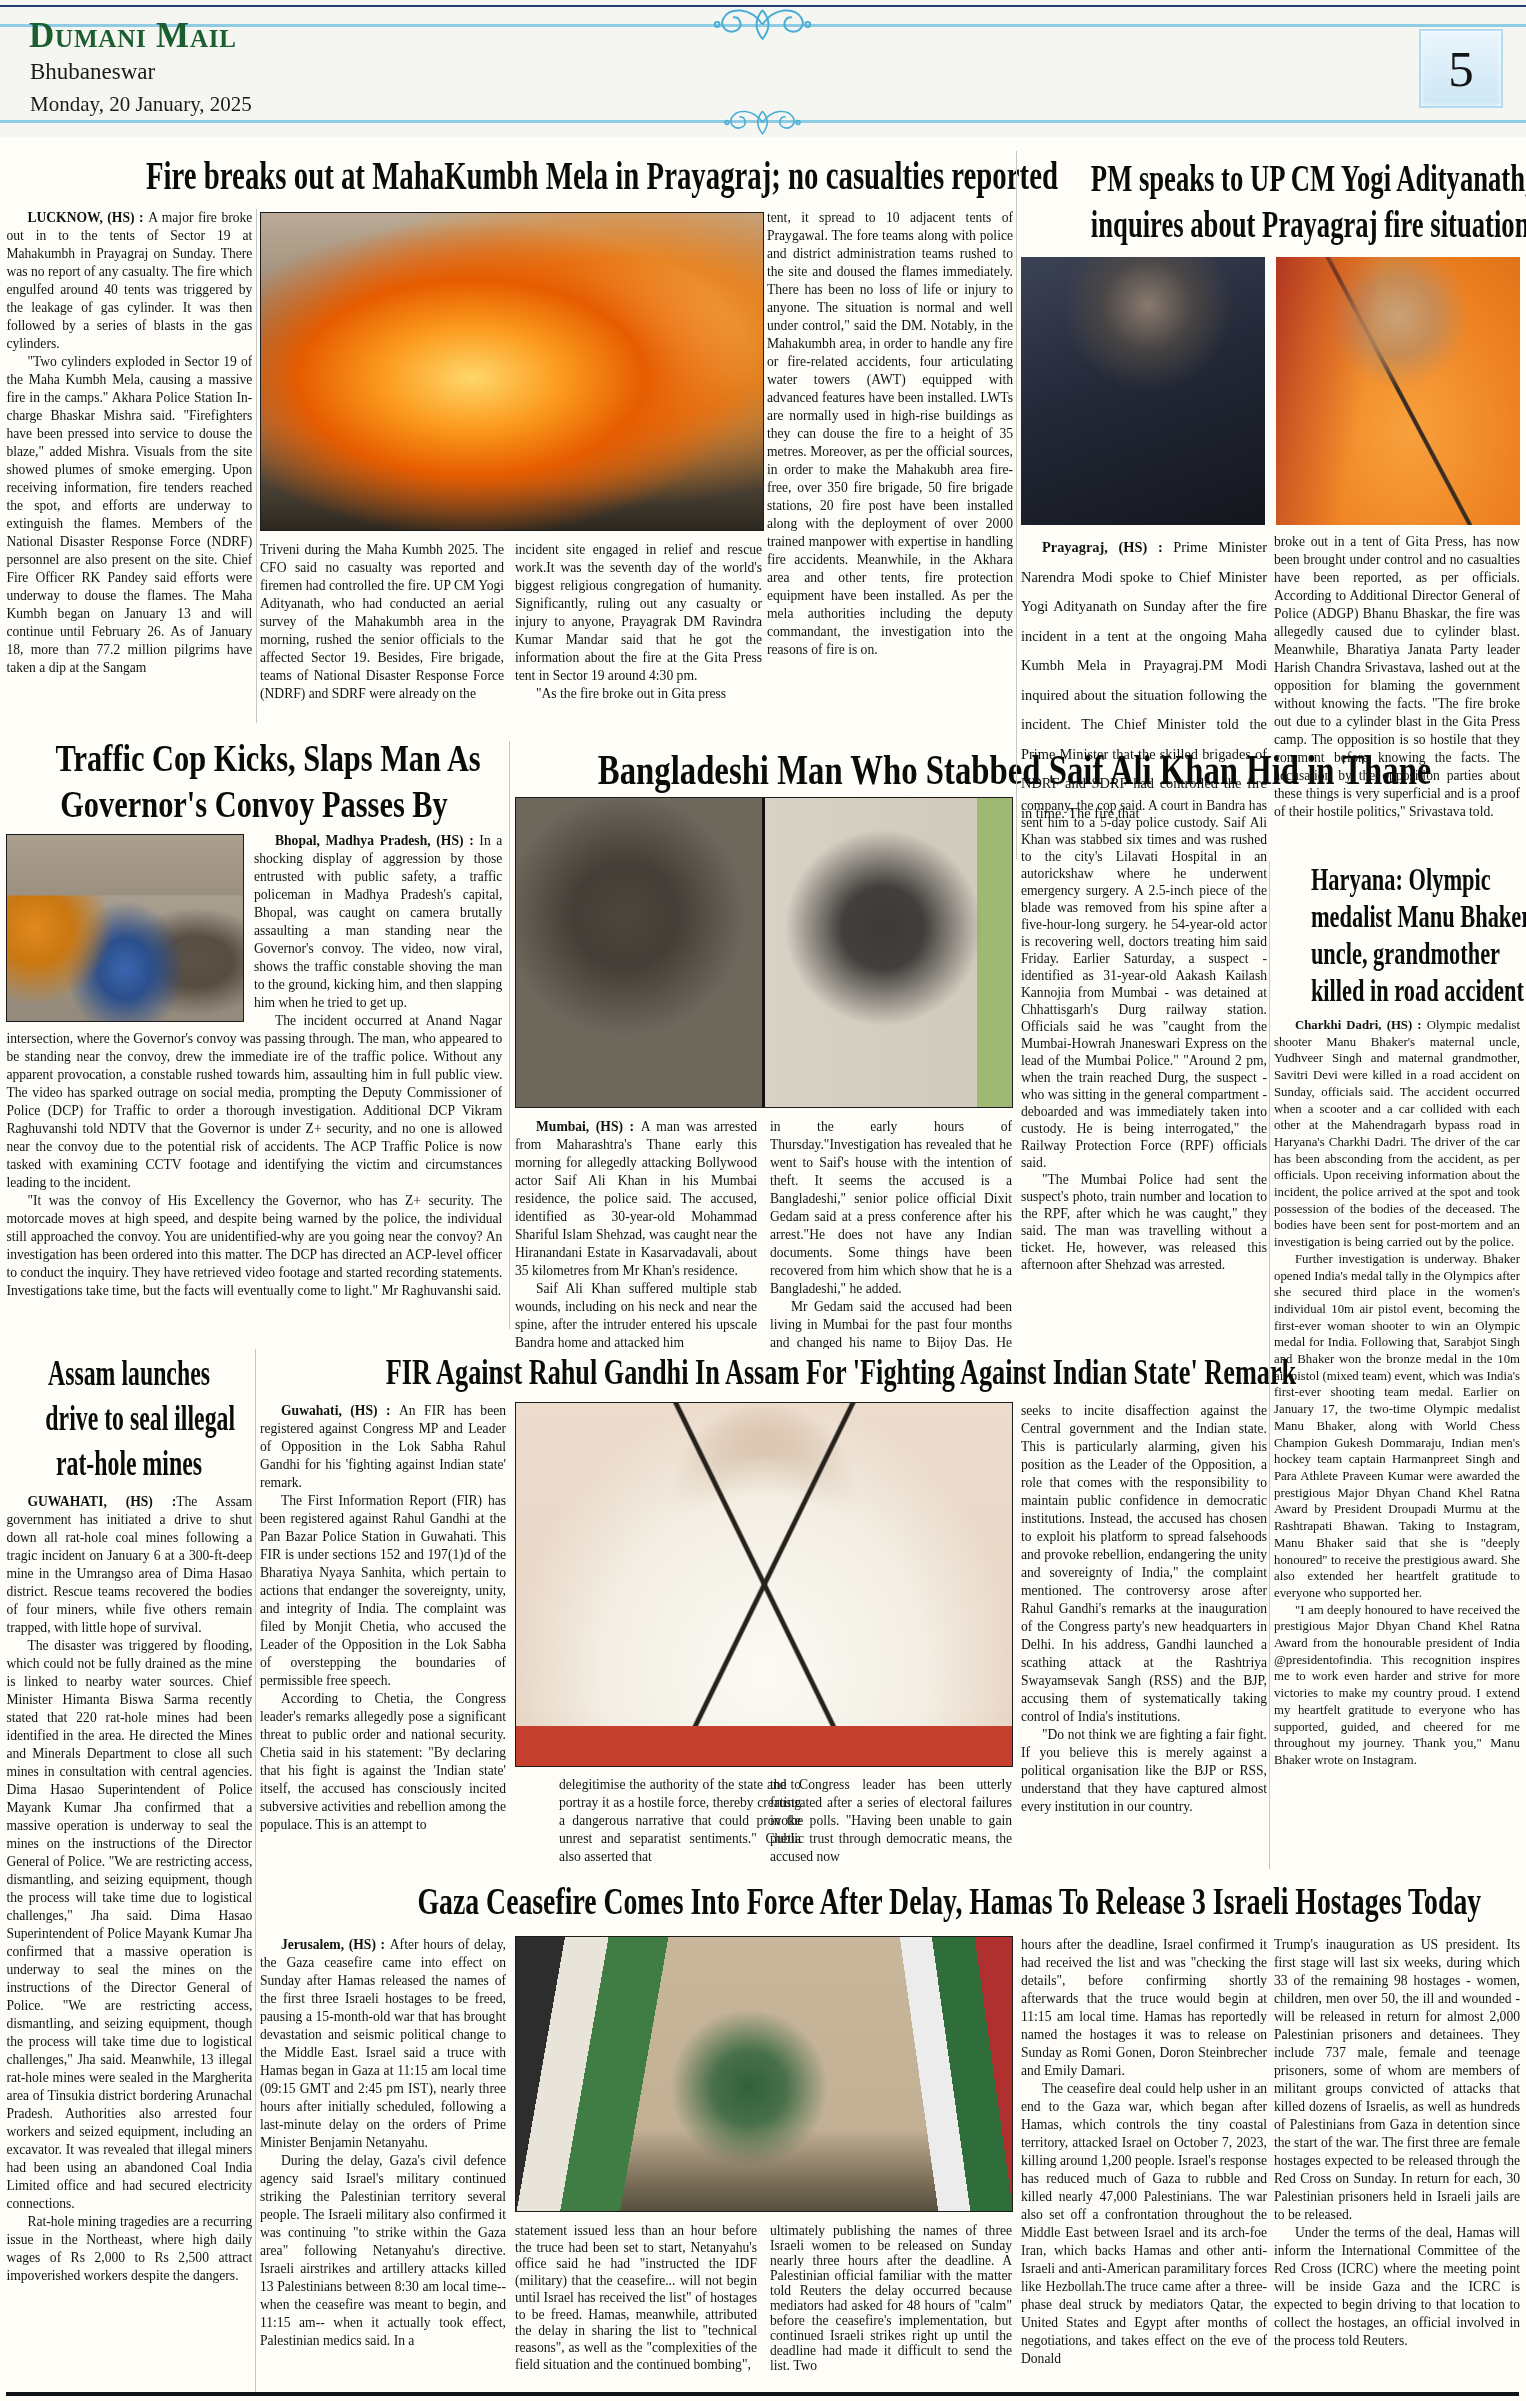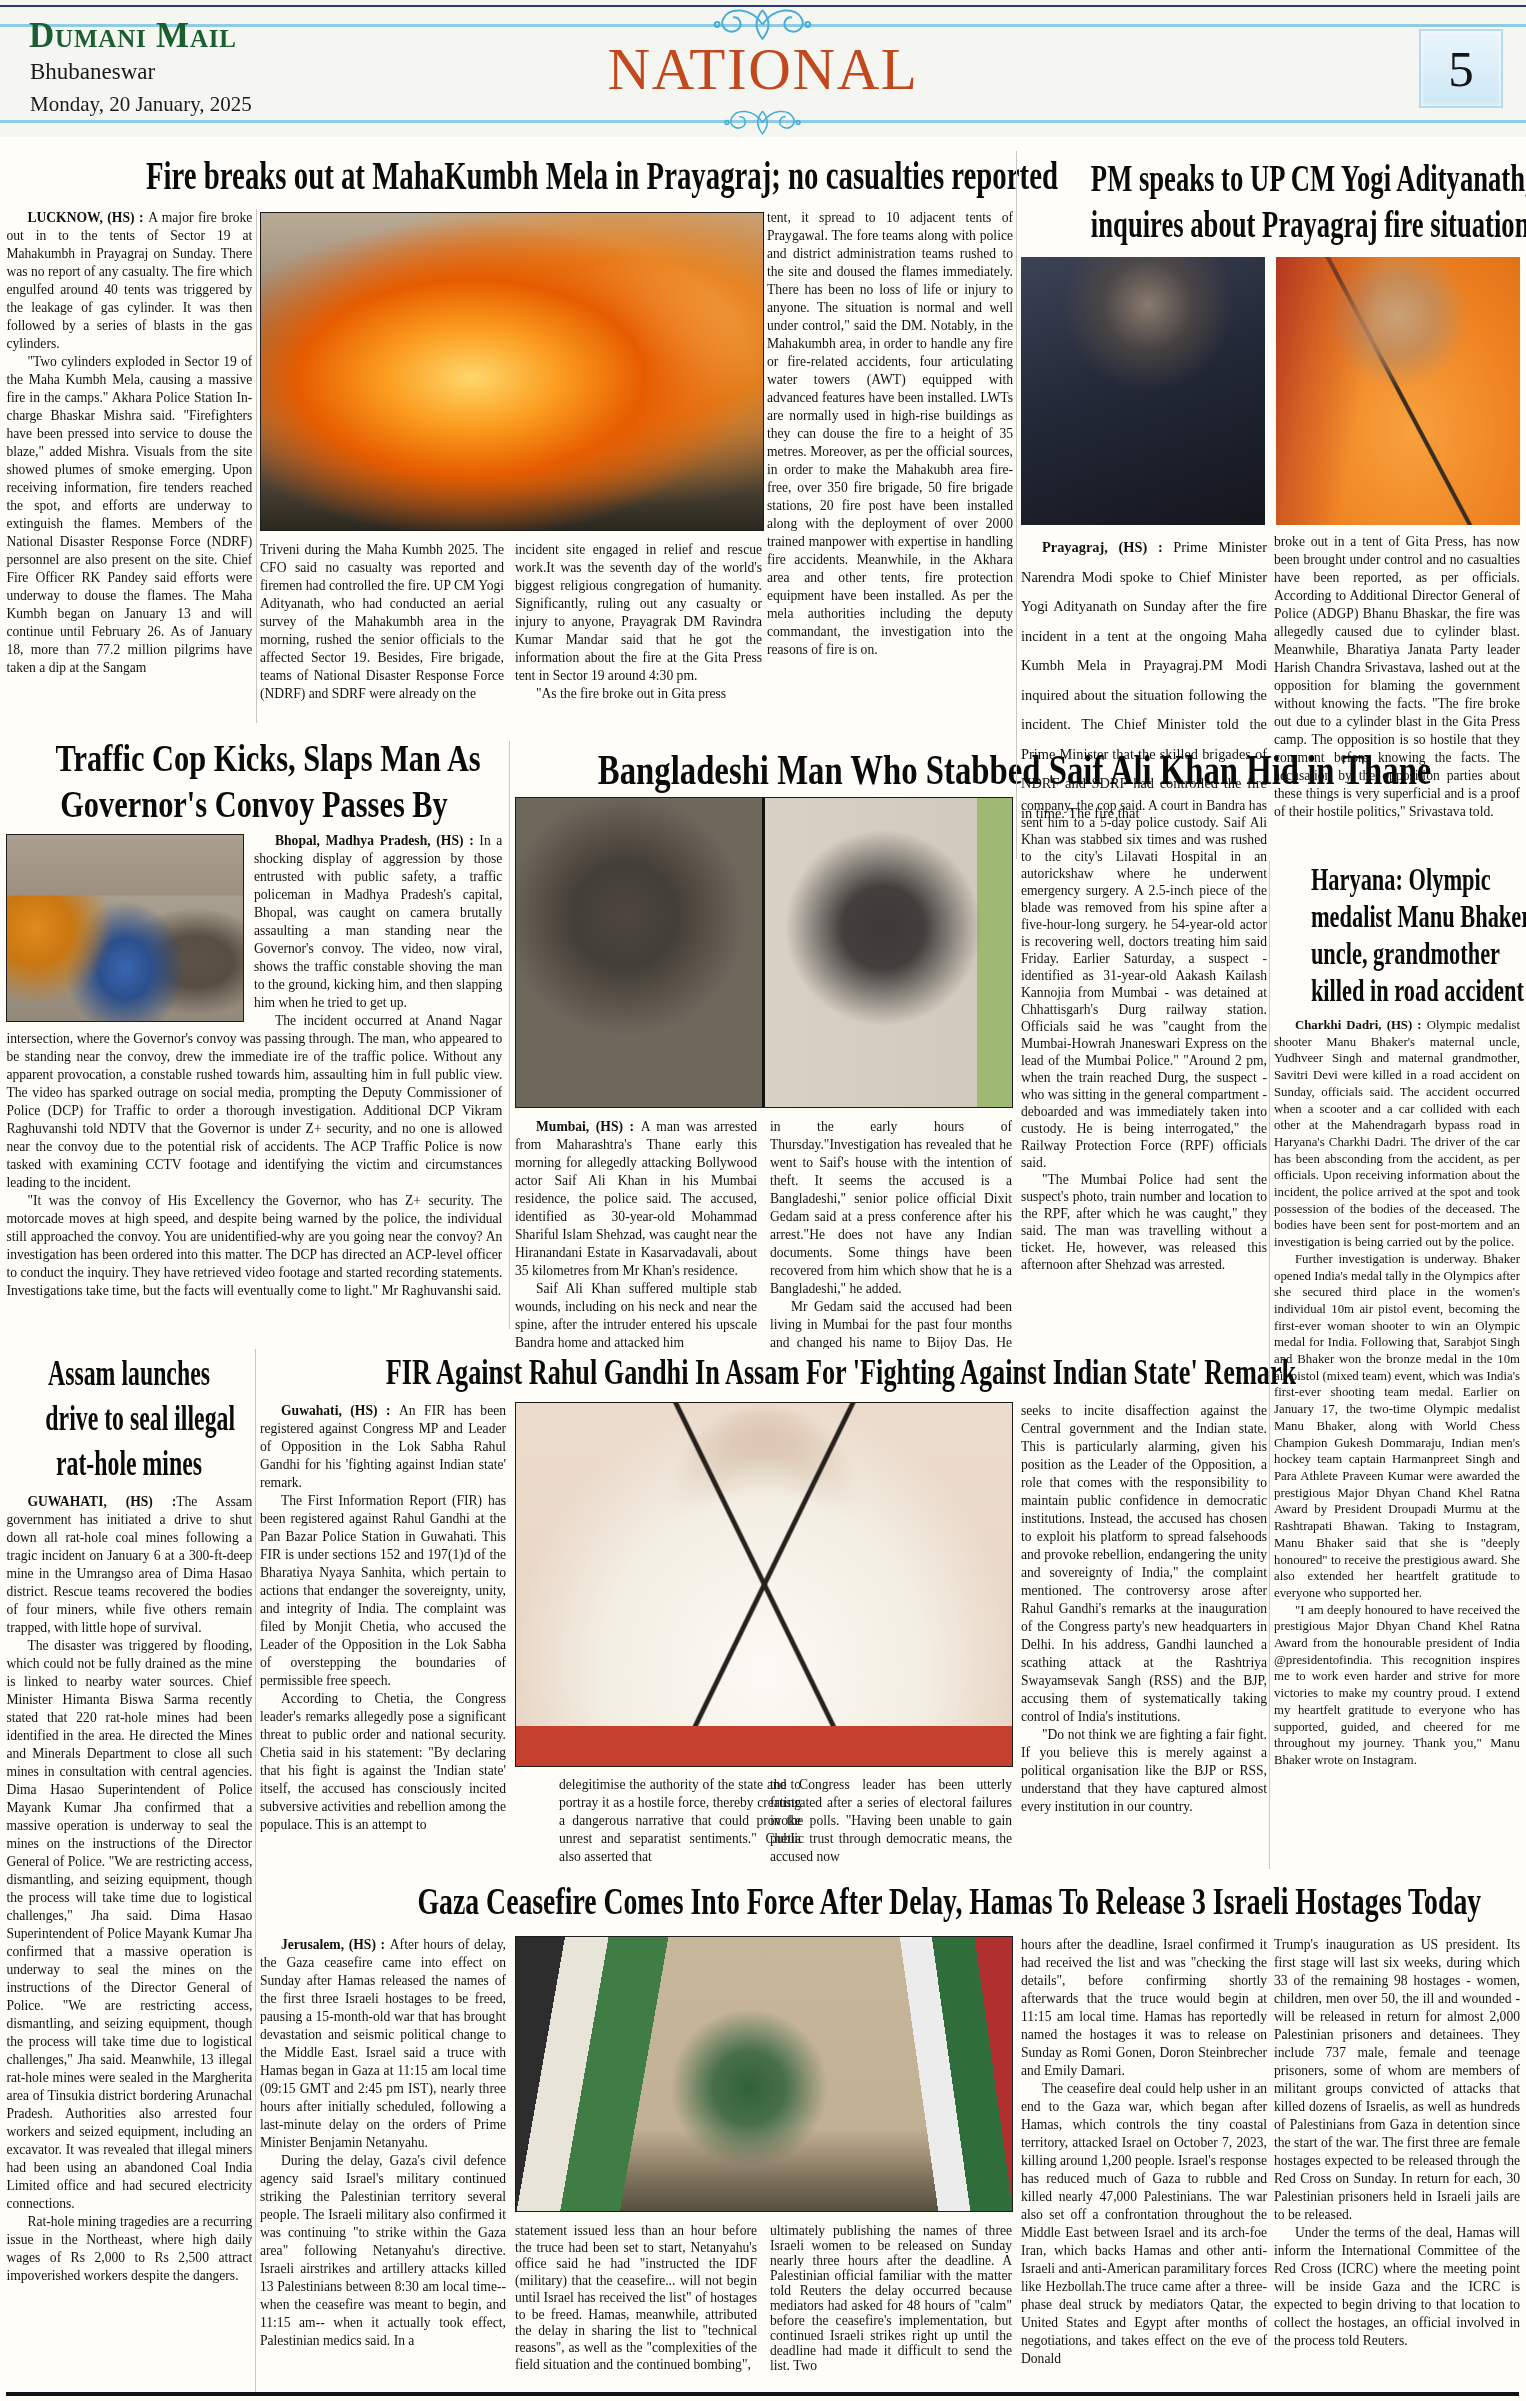--- a/index.html
+++ b/index.html
@@ -83,21 +83,20 @@
         <path d="M95,28 C80,6 54,6 46,20 C40,31 52,41 63,35 C71,30 67,18 58,19"></path>
         <path d="M95,28 C110,6 136,6 144,20 C150,31 138,41 127,35 C119,30 123,18 132,19"></path>
         <path d="M95,10 C85,22 85,34 95,46 C105,34 105,22 95,10"></path>
         <circle cx="38" cy="28" r="3"></circle>
           <circle cx="152" cy="28" r="3"></circle>
       </g>
     </svg>
     <div class="abs paper-name" style="left:29px;top:16px;">Dumani Mail</div>
     <div class="abs mast-city" style="left:30px;top:59px;">Bhubaneswar</div>
     <div class="abs mast-date" style="left:30px;top:92px;">Monday, 20 January, 2025</div>
-    <div class="abs section-title" style="left:0;top:35px;width:1526px;">NATIONAL</div>
     <div class="abs page-box" style="left:1419px;top:29px;width:80px;height:75px;">
       <span>5</span>
     </div>
     <div class="rule" style="left:0;top:120px;width:1526px;height:3.2px;background:#8ecbe4;"></div>
     <svg class="abs" style="left:687px;top:105px;" width="151" height="35" viewBox="0 0 190 56">
       <g fill="none" stroke="#49aed6" stroke-width="2.5">
         <path d="M95,28 C80,6 54,6 46,20 C40,31 52,41 63,35 C71,30 67,18 58,19"></path>
         <path d="M95,28 C110,6 136,6 144,20 C150,31 138,41 127,35 C119,30 123,18 132,19"></path>
         <path d="M95,10 C85,22 85,34 95,46 C105,34 105,22 95,10"></path>
         <circle cx="38" cy="28" r="3"></circle>

